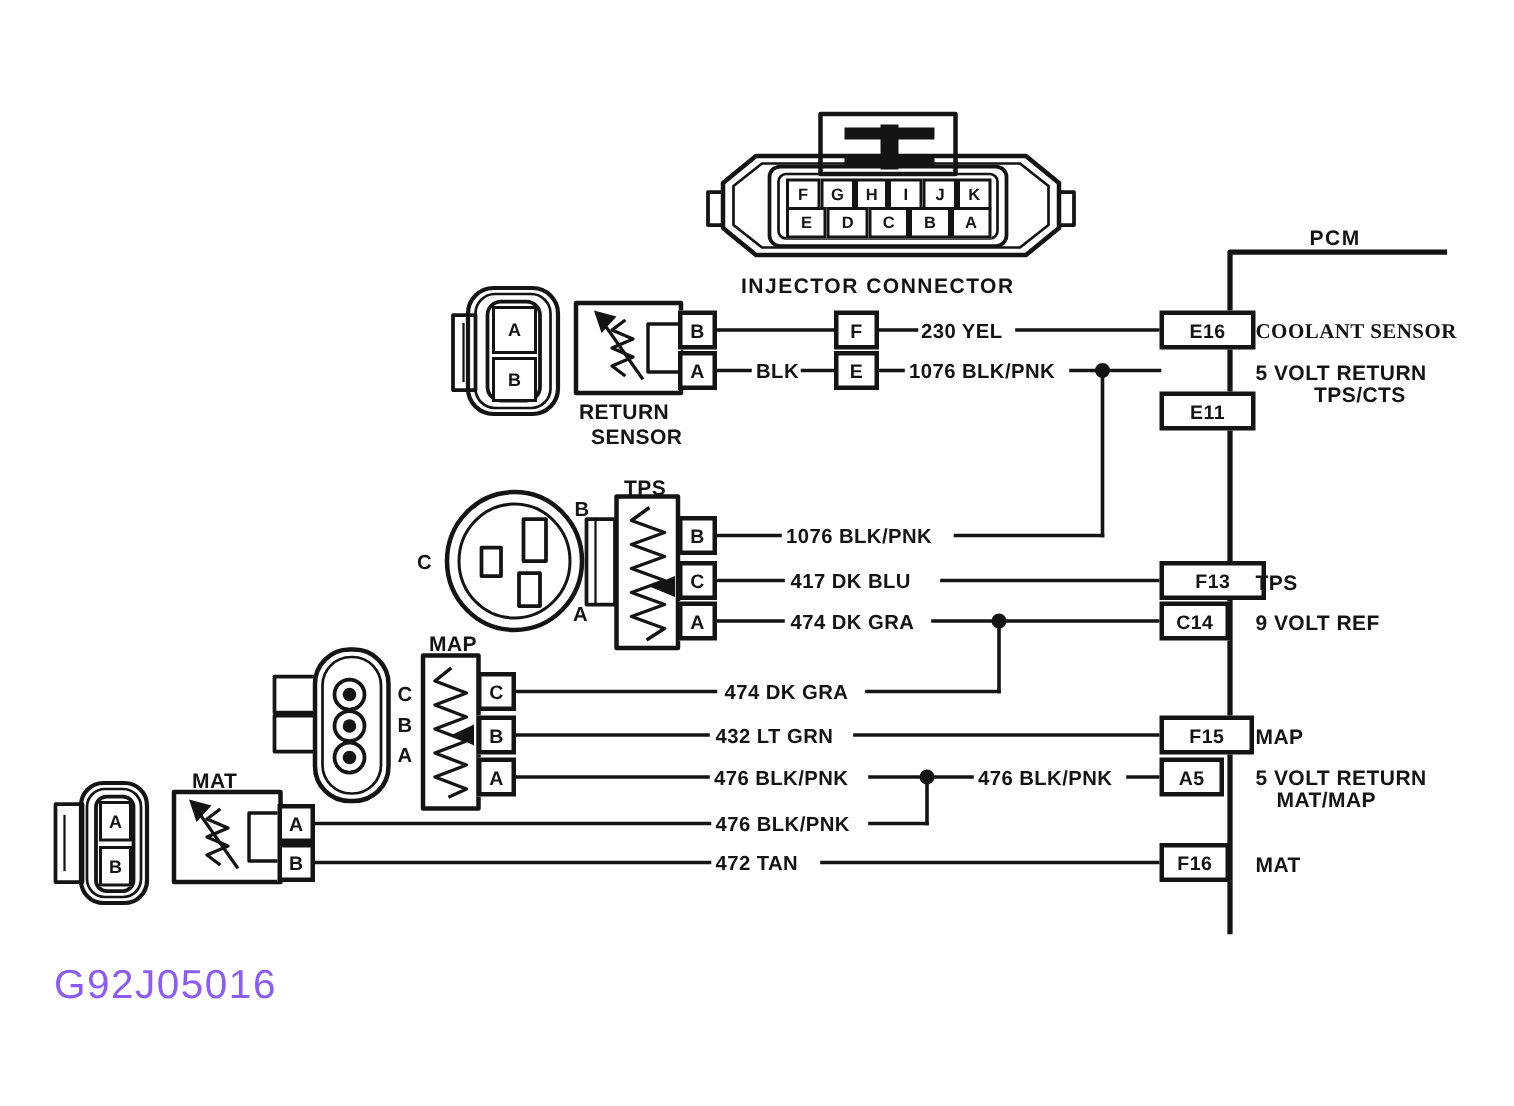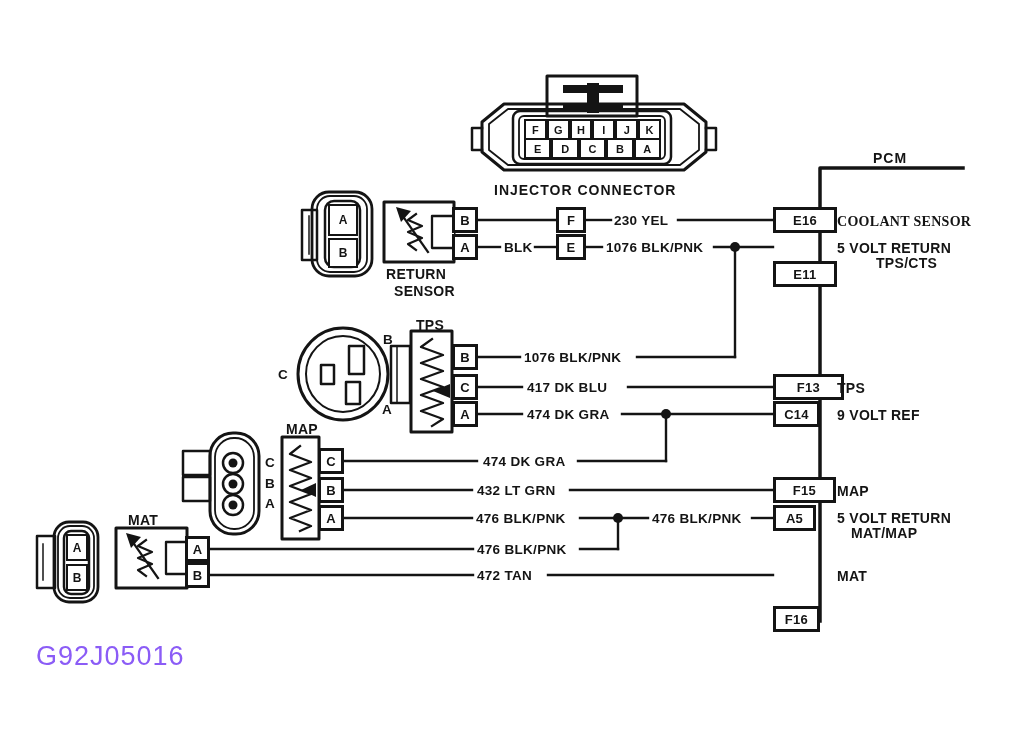--- a/index.html
+++ b/index.html
@@ -195,21 +195,21 @@
   <div class="pinbox" style="left:185px;top:562px;width:25px;height:26px;">B</div>
   <div class="lbl" style="left:477px;top:542px;">476 BLK/PNK</div>
   <div class="lbl" style="left:477px;top:568px;">472 TAN</div>
 
   <div class="pinbox" style="left:773px;top:207px;width:64px;height:26px;">E16</div>
   <div class="pinbox" style="left:773px;top:234px;width:64px;height:26px;margin-top:27px;">E11</div>
   <div class="pinbox" style="left:773px;top:374px;width:71px;height:26px;">F13</div>
   <div class="pinbox" style="left:773px;top:401px;width:47px;height:26px;">C14</div>
   <div class="pinbox" style="left:773px;top:477px;width:63px;height:26px;">F15</div>
   <div class="pinbox" style="left:773px;top:505px;width:43px;height:26px;">A5</div>
-  <div class="pinbox" style="left:773px;top:562px;width:47px;height:26px;margin-top:44px;">F16</div>
+  <div class="pinbox" style="left:773px;top:562px;width:47px;height:26px;">F16</div>
 
   <div class="lbl sec" style="left:837px;top:214px;font-family:Liberation Serif, serif;">COOLANT SENSOR</div>
   <div class="lbl sec" style="left:837px;top:240px;">5 VOLT RETURN</div>
   <div class="lbl sec" style="left:856px;top:255px;margin-left:20px;">TPS/CTS</div>
   <div class="lbl sec" style="left:837px;top:380px;">TPS</div>
   <div class="lbl sec" style="left:837px;top:407px;">9 VOLT REF</div>
   <div class="lbl sec" style="left:837px;top:483px;">MAP</div>
   <div class="lbl sec" style="left:837px;top:510px;">5 VOLT RETURN</div>
   <div class="lbl sec" style="left:851px;top:525px;">MAT/MAP</div>
   <div class="lbl sec" style="left:837px;top:568px;">MAT</div>

